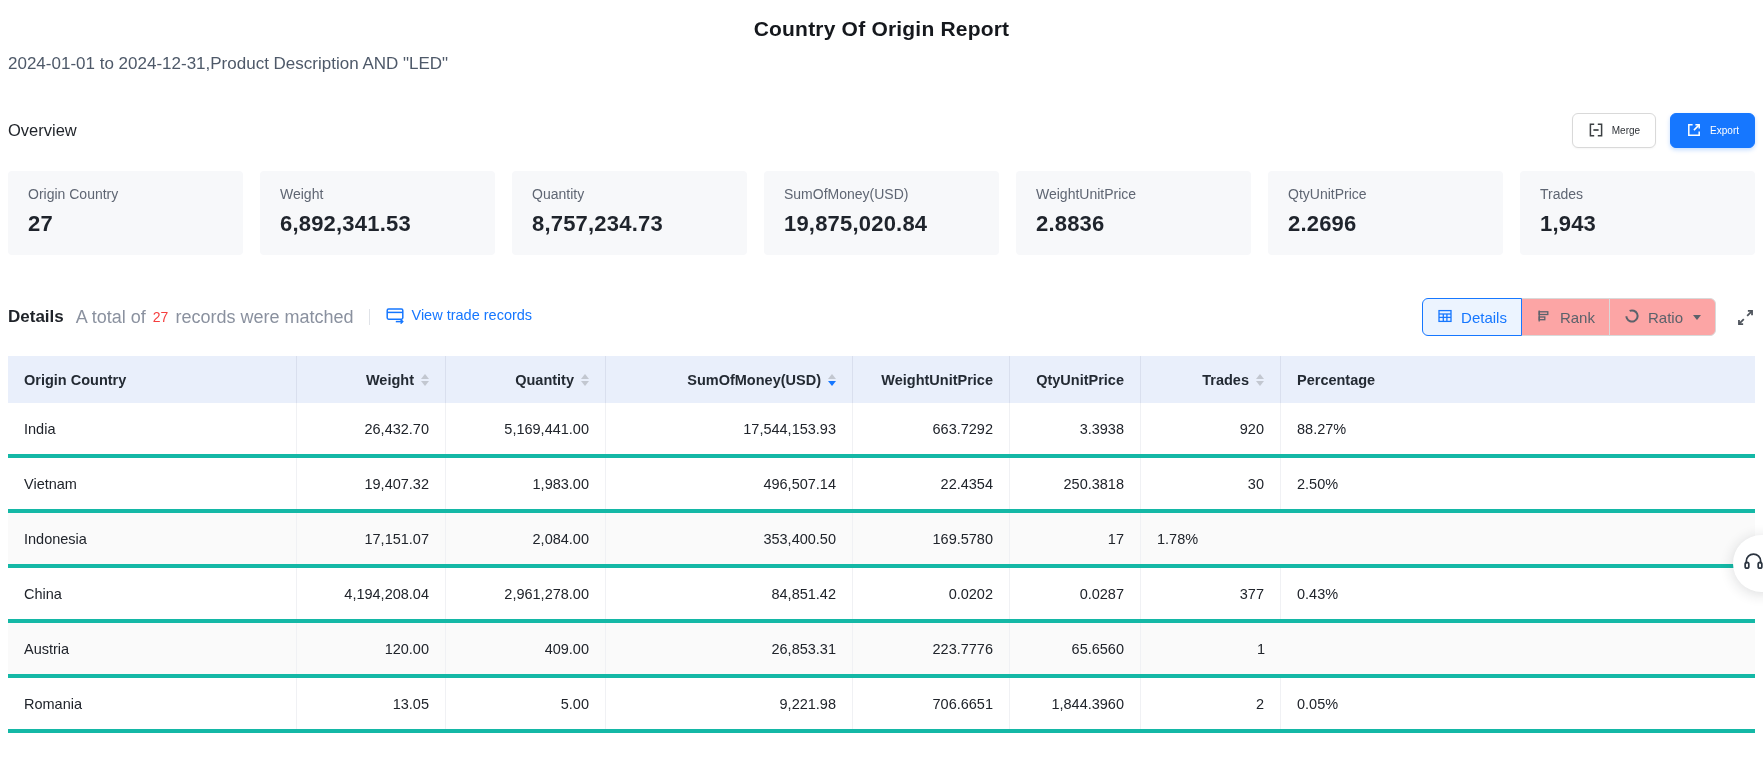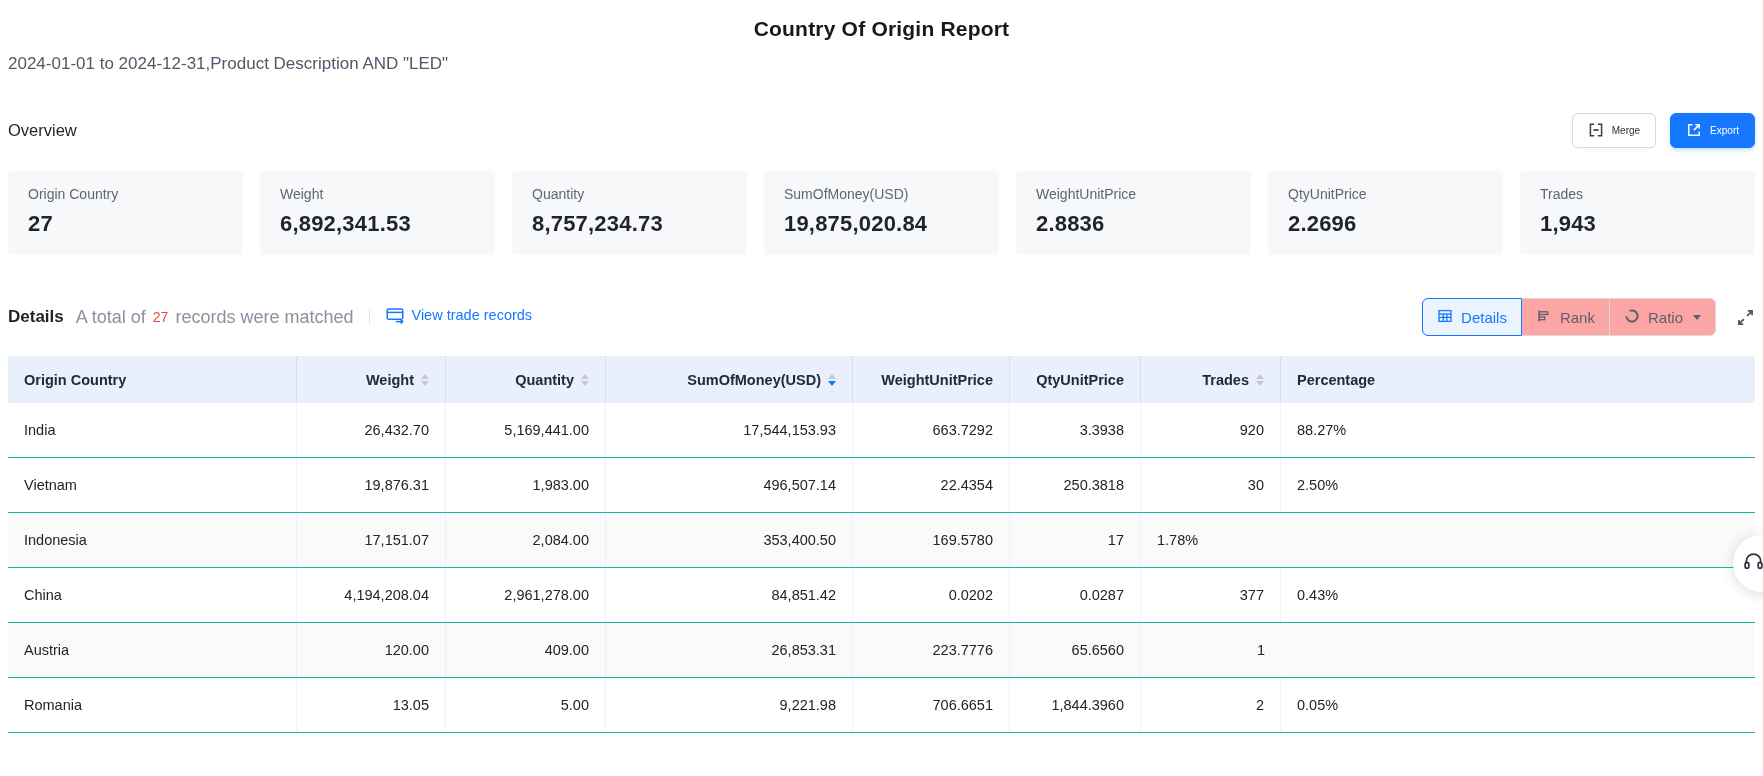--- a/index.html
+++ b/index.html
@@ -45,21 +45,21 @@
   .seg:first-child{border-radius:6px 0 0 6px}
   .seg:last-child{border-radius:0 6px 6px 0}
   .seg.active{color:var(--accent);border-color:var(--accent);background:#ecf4ff;position:relative;z-index:1}
   .dd-caret{width:0;height:0;border-left:4.5px solid transparent;border-right:4.5px solid transparent;border-top:5.5px solid #5b626b;margin-left:2px}
   .fullscreen{margin-left:20px;display:inline-flex;cursor:pointer;color:#4e545c}
   
   .table{margin-top:19px;font-size:14.5px}
   .thead{display:grid;grid-template-columns:var(--cols);background:var(--table-header-bg);height:47px}
   .th{display:flex;align-items:center;padding:0 16px;font-weight:700;color:#232a33;border-right:1px solid #d9dfee;height:100%}
   .th:last-child{border-right:none}
-  .tr{display:grid;grid-template-columns:var(--cols);height:55px;background:#fff;border-bottom:1px solid #14b8a6}
+  .tr{display:grid;grid-template-columns:var(--cols);height:55px;background:#fff;border-bottom:4px solid #14b8a6}
   .tr.striped{background:var(--zebra-bg)}
   .td{display:flex;align-items:center;padding:0 16px;color:#20242b;border-right:1px solid #f0f1f4;height:100%}
   .td:last-child{border-right:none}
   .align-right{justify-content:flex-end;text-align:right}
   .align-left{justify-content:flex-start;text-align:left}
   
   .sorter{display:inline-flex;flex-direction:column;gap:2px;margin-left:7px}
   .caret{width:0;height:0;border-left:4px solid transparent;border-right:4px solid transparent}
   .caret.up{border-bottom:5px solid #c2c7d0}
   .caret.down{border-top:5px solid #c2c7d0}
@@ -246,21 +246,21 @@
           <div class="td align-right">26,432.70</div>
           <div class="td align-right">5,169,441.00</div>
           <div class="td align-right">17,544,153.93</div>
           <div class="td align-right">663.7292</div>
           <div class="td align-right">3.3938</div>
           <div class="td align-right">920</div>
           <div class="td align-left">88.27%</div>
         </div>
         <div class="tr">
           <div class="td align-left">Vietnam</div>
-          <div class="td align-right">19,876.31</div>
+          <div class="td align-right">19,407.32</div>
           <div class="td align-right">1,983.00</div>
           <div class="td align-right">496,507.14</div>
           <div class="td align-right">22.4354</div>
           <div class="td align-right">250.3818</div>
           <div class="td align-right">30</div>
           <div class="td align-left">2.50%</div>
         </div>
         <div class="tr striped">
           <div class="td align-left">Indonesia</div>
           <div class="td align-right">17,151.07</div>

